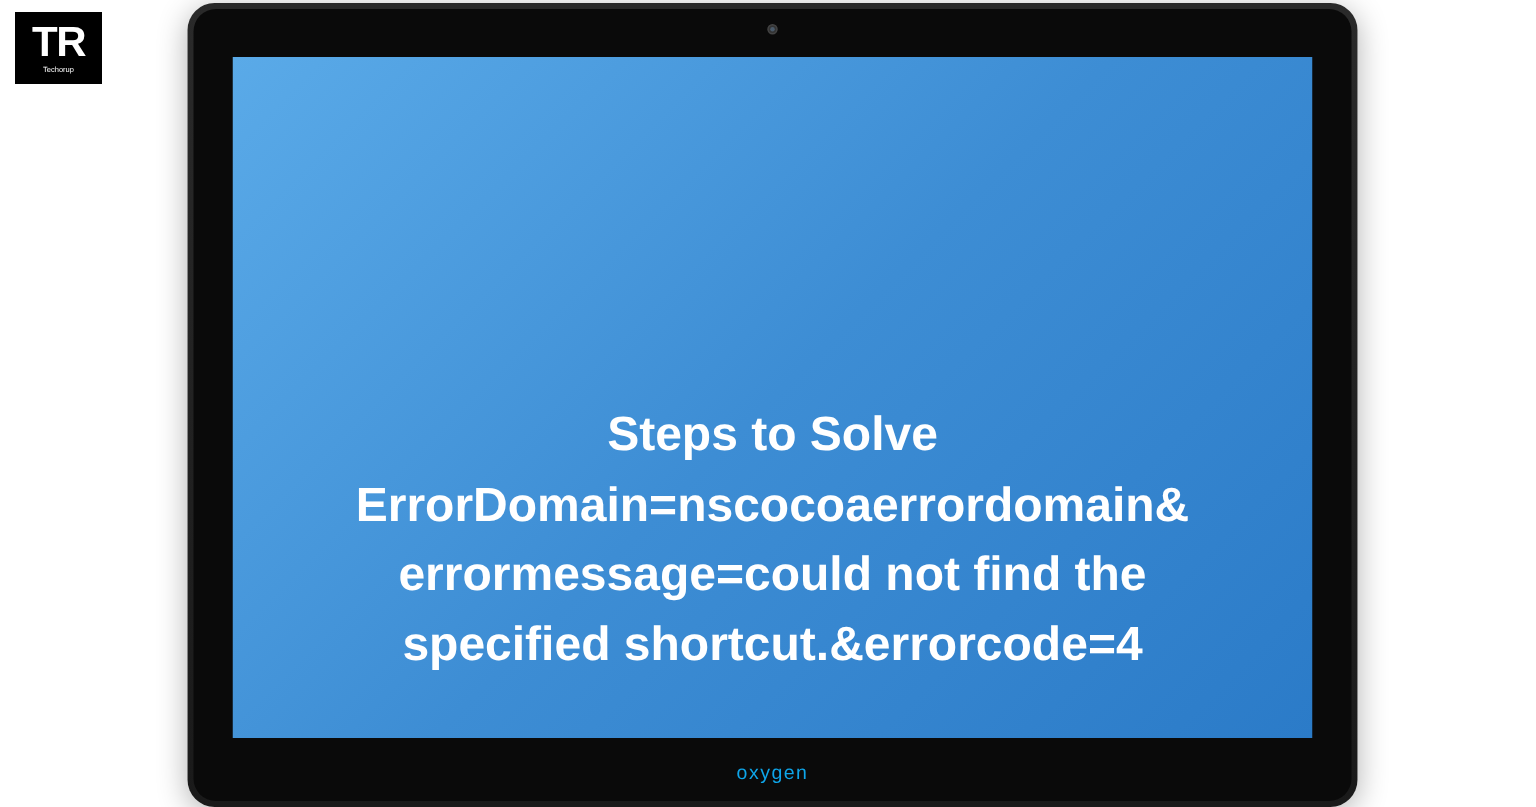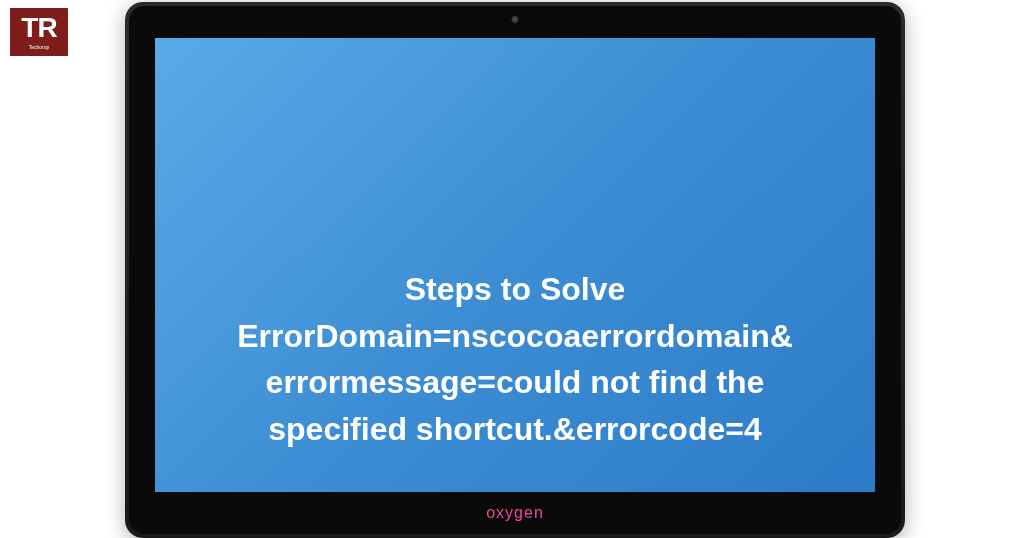--- a/index.html
+++ b/index.html
@@ -16,21 +16,21 @@
       position: relative;
       overflow: hidden;
     }
     
     .logo {
       position: absolute;
       top: 8px;
       left: 10px;
       width: 58px;
       height: 48px;
-      background: #7f1d1d;
+      background: #000000;
       display: flex;
       flex-direction: column;
       align-items: center;
       justify-content: center;
     }
     
     .logo-text {
       color: #ffffff;
       font-size: 28px;
       font-weight: bold;
@@ -112,22 +112,22 @@
       line-height: 1.45;
       max-width: 560px;
       word-break: break-word;
     }
     
     .tablet-brand {
       position: absolute;
       bottom: 12px;
       left: 50%;
       transform: translateX(-50%);
-      color: #ec4899;
-      font-size: 16px;
+      color: #0ea5e9;
+      font-size: 13px;
       letter-spacing: 1px;
     }
   </style>
 </head>
 <body>
 
 <div class="logo">
   <div class="logo-text">TR</div>
   <div class="logo-subtext">Techorup</div>
 </div>

